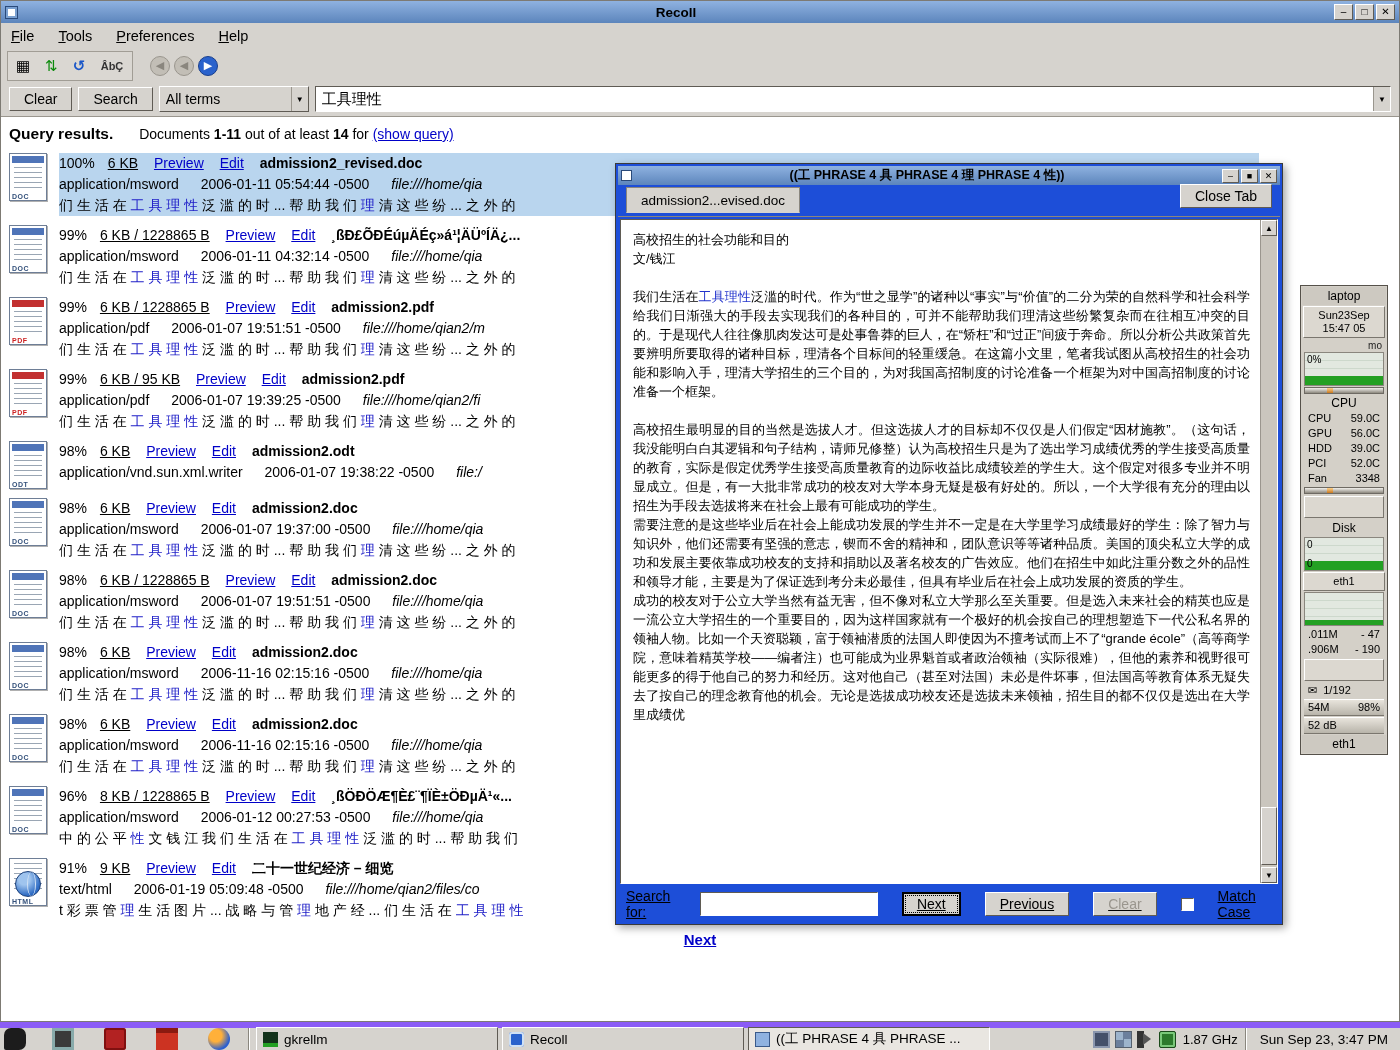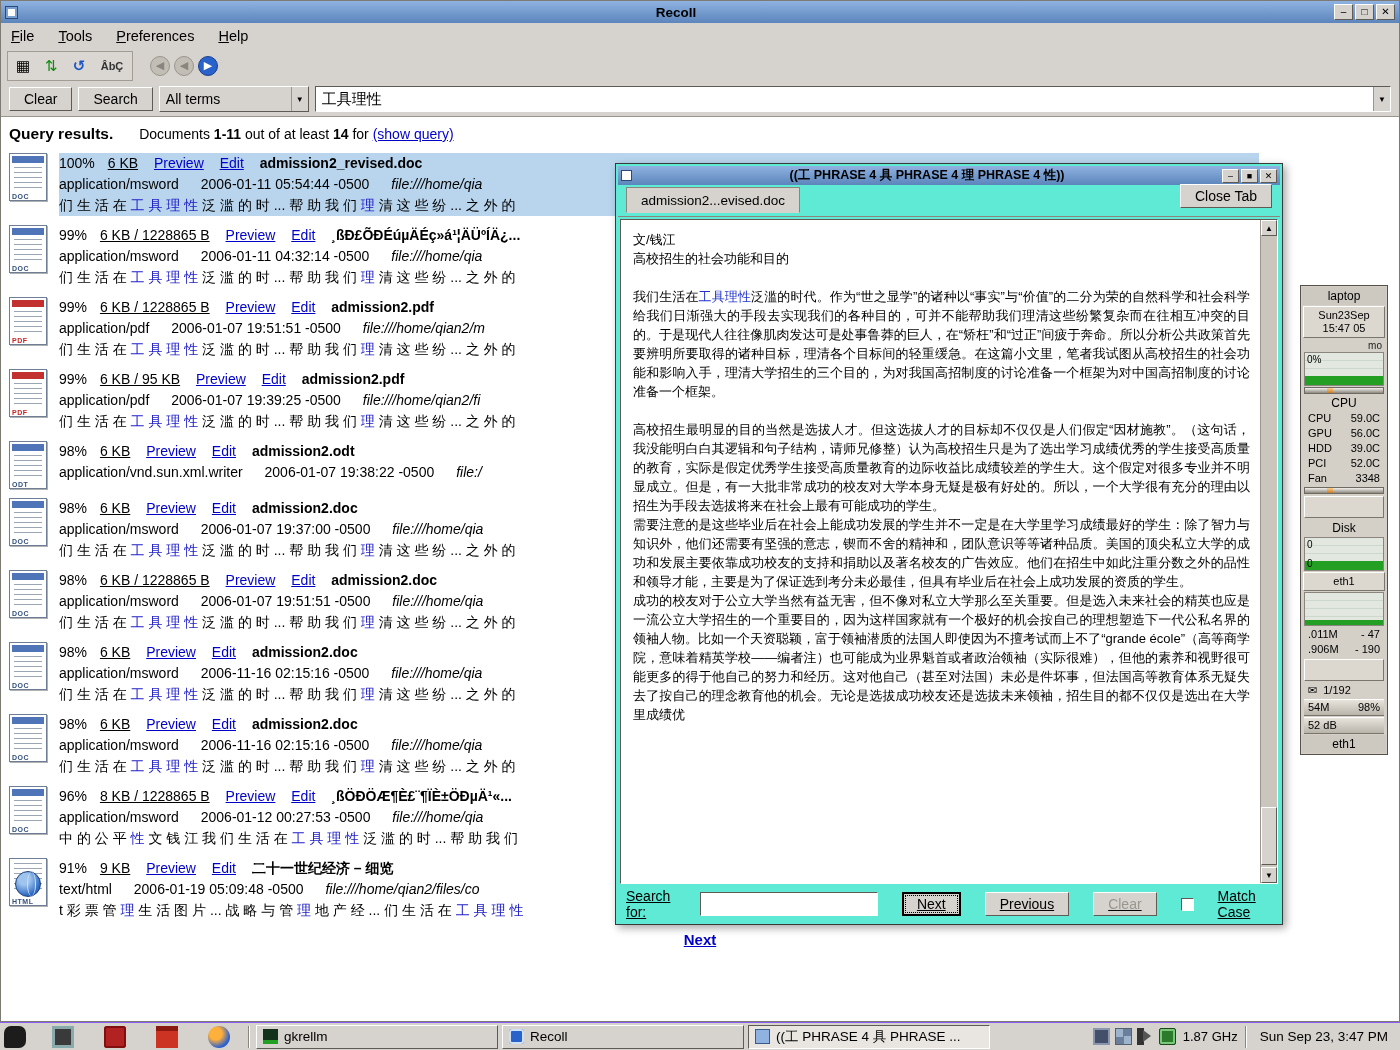--- a/index.html
+++ b/index.html
@@ -57,21 +57,21 @@
   .file-icon .lines { position:absolute; left:4px; right:4px; top:13px; bottom:12px; background:repeating-linear-gradient(180deg,#9aa6b4 0 1px,transparent 1px 5px); }
   .file-icon .tag { position:absolute; bottom:0; left:2px; font-size:7px; font-weight:bold; color:#33507a; letter-spacing:.5px; }
   .file-icon.icon-pdf .band { background:#c23030; }
   .file-icon.icon-pdf .tag { color:#c22; }
   .file-icon.icon-html .lines { top:4px; }
   .file-icon.icon-html .globe { position:absolute; left:5px; top:12px; width:26px; height:26px; border-radius:50%; background:radial-gradient(circle at 35% 30%,#9fc4ee 0 25%,#2f6cc4 70%); border:1px solid #1a3f7a; }
   .file-icon.icon-html .globe::before { content:""; position:absolute; left:45%; top:0; bottom:0; width:30%; border-left:1px solid #cfe0f4; border-right:1px solid #cfe0f4; border-radius:50%; }
   .next-link { display:block; text-align:center; font-weight:bold; font-size:15px; margin-top:10px; }
 
   
-  .preview-window { position:absolute; left:615px; top:163px; width:668px; height:762px; background:#5eead4; border:1px solid #3a3a3a; box-shadow:3px 3px 8px rgba(0,0,0,.35); display:flex; flex-direction:column; padding:2px; z-index:20; }
+  .preview-window { position:absolute; left:615px; top:163px; width:668px; height:762px; background:#1d4ed8; border:1px solid #3a3a3a; box-shadow:3px 3px 8px rgba(0,0,0,.35); display:flex; flex-direction:column; padding:2px; z-index:20; }
   .pv-titlebar { height:19px; background:linear-gradient(180deg,#8fb2e0 0%,#5c85bc 100%); display:flex; align-items:center; padding:0 3px; flex:none; }
   .pv-titlebar .app-icon { width:11px; height:11px; background:#fff; border:1px solid #2a4a7a; flex:none; }
   .pv-titlebar .title { flex:1; text-align:center; font-weight:bold; font-size:12.5px; }
   .pv-titlebar .wbtn { width:17px; height:14px; font-size:9px; line-height:12px; }
   .pv-tabrow { height:32px; display:flex; align-items:flex-end; padding:4px 8px; border-bottom:1px solid #8a867e; flex:none; }
   .pv-tab { padding:5px 14px 4px; background:#d6d3ce; border:1px solid #8a867e; border-bottom:1px solid #d6d3ce; margin-bottom:-1px; font-size:13.5px; cursor:pointer; }
   .pv-close-tab { margin-left:auto; margin-bottom:4px; }
   .pv-textwrap { flex:1; margin:2px; position:relative; border-top:1px solid #5f5b54; border-left:1px solid #5f5b54; border-right:1px solid #fff; border-bottom:1px solid #fff; background:#fff; overflow:hidden; }
   .pv-text { position:absolute; left:0; right:17px; top:0; bottom:0; padding:10px 10px 0 12px; font-size:13px; line-height:19px; overflow:hidden; text-align:justify; }
   .pv-par { margin:0; }
@@ -101,21 +101,21 @@
   .gk-krell { height:7px; margin:1px 2px; background:linear-gradient(180deg,#f2f0ec,#8c887e); border:1px solid #6e6a63; position:relative; }
   .gk-krell::after { content:""; position:absolute; left:28%; top:0; bottom:0; width:6px; background:linear-gradient(180deg,#ffd28a,#c87820); }
   .gk-title { text-align:center; font-size:12px; padding:1px 0; }
   .gk-sensor, .gk-row { display:flex; justify-content:space-between; padding:0 6px; line-height:15px; }
   .gk-spacer { height:22px; margin:2px; background:#dcd8d0; border-top:1px solid #fff; border-left:1px solid #fff; border-right:1px solid #7a766e; border-bottom:1px solid #7a766e; }
   .gk-row.mail { justify-content:flex-start; gap:6px; align-items:center; }
   .gk-row.mem, .gk-row.vol { background:linear-gradient(180deg,#e8e4dc,#b8b4aa); border-top:1px solid #fff; border-bottom:1px solid #7a766e; margin:1px 2px; padding:0 4px; }
   .mail-glyph { font-size:11px; }
 
   
-  .taskbar { position:absolute; left:0; right:0; bottom:0; height:28px; background:#d6d3ce; border-top:1px solid #8b5cf6; display:flex; align-items:center; padding:0 4px; gap:6px; z-index:40; }
+  .taskbar { position:absolute; left:0; right:0; bottom:0; height:28px; background:#d6d3ce; border-top:6px solid #8b5cf6; display:flex; align-items:center; padding:0 4px; gap:6px; z-index:40; }
   .launcher { width:22px; height:22px; flex:none; cursor:pointer; margin-right:30px; position:relative; }
   .launcher.menu-icon { background:#1c1c1c; border-radius:7px 7px 7px 2px; margin-right:26px; }
   .launcher.display-icon { background:#3a3a3a; box-shadow:inset 0 0 0 3px #8aa; }
   .launcher.media-player-icon { background:#b22222; border-radius:3px; box-shadow:inset 0 0 0 2px #801010; }
   .launcher.toolbox-icon { background:#cc3322; border-top:5px solid #8a1a10; }
   .launcher.browser-icon { border-radius:50%; background:radial-gradient(circle at 35% 35%,#ffb03a 0 30%,#2a5fd0 70%); margin-right:12px; }
   .tb-sep { width:2px; height:22px; border-left:1px solid #8a867e; border-right:1px solid #fff; flex:none; }
   .task-btn { width:242px; height:24px; display:flex; align-items:center; gap:6px; padding:0 6px; font-size:13.5px; background:#d6d3ce; border-top:1px solid #fff; border-left:1px solid #fff; border-right:1px solid #5f5b54; border-bottom:1px solid #5f5b54; cursor:pointer; overflow:hidden; white-space:nowrap; }
   .task-btn.active { background:#e9e6e1; border-top:1px solid #5f5b54; border-left:1px solid #5f5b54; border-right:1px solid #fff; border-bottom:1px solid #fff; }
   .task-ico { width:15px; height:15px; flex:none; }
@@ -458,22 +458,22 @@
       <span class="wbtn">■</span>
       <span class="wbtn">✕</span>
     </span>
   </div>
   <div class="pv-tabrow">
     <div class="pv-tab">admission2...evised.doc</div>
     <button class="btn pv-close-tab">Close Tab</button>
   </div>
   <div class="pv-textwrap">
     <div class="pv-text">
+        <div class="pv-par"><span>高校招生的社会功能和目的</span></div>
         <div class="pv-par"><span>文/钱江</span></div>
-        <div class="pv-par"><span>高校招生的社会功能和目的</span></div>
         <div class="pv-blank"></div>
         <div class="pv-par"><span>我们生活在</span><span class="term-hl">工具理性</span><span>泛滥的时代。作为“世之显学”的诸种以“事实”与“价值”的二分为荣的自然科学和社会科学给我们日渐强大的手段去实现我们的各种目的，可并不能帮助我们理清这些纷繁复杂而在往相互冲突的目的。于是现代人往往像肌肉发达可是处事鲁莽的巨人，在“矫枉”和“过正”间疲于奔命。所以分析公共政策首先要辨明所要取得的诸种目标，理清各个目标间的轻重缓急。在这篇小文里，笔者我试图从高校招生的社会功能和影响入手，理清大学招生的三个目的，为对我国高招制度的讨论准备一个框架为对中国高招制度的讨论准备一个框架。</span></div>
         <div class="pv-blank"></div>
         <div class="pv-par"><span>高校招生最明显的目的当然是选拔人才。但这选拔人才的目标却不仅仅是人们假定“因材施教”。（这句话，我没能明白白其逻辑和句子结构，请师兄修整）认为高校招生只是为了选出学习成绩优秀的学生接受高质量的教育，实际是假定优秀学生接受高质量教育的边际收益比成绩较差的学生大。这个假定对很多专业并不明显成立。但是，有一大批非常成功的校友对大学本身无疑是极有好处的。所以，一个大学很有充分的理由以招生为手段去选拔将来在社会上最有可能成功的学生。</span></div>
         <div class="pv-par"><span>需要注意的是这些毕业后在社会上能成功发展的学生并不一定是在大学里学习成绩最好的学生：除了智力与知识外，他们还需要有坚强的意志，锲而不舍的精神和，团队意识等等诸种品质。美国的顶尖私立大学的成功和发展主要依靠成功校友的支持和捐助以及著名校友的广告效应。他们在招生中如此注重分数之外的品性和领导才能，主要是为了保证选到考分未必最佳，但具有毕业后在社会上成功发展的资质的学生。</span></div>
         <div class="pv-par"><span>成功的校友对于公立大学当然有益无害，但不像对私立大学那么至关重要。但是选入未来社会的精英也应是一流公立大学招生的一个重要目的，因为这样国家就有一个极好的机会按自己的理想塑造下一代公私名界的领袖人物。比如一个天资聪颖，富于领袖潜质的法国人即使因为不擅考试而上不了“grande école”（高等商学院，意味着精英学校——编者注）也可能成为业界魁首或者政治领袖（实际很难），但他的素养和视野很可能更多的得于他自己的努力和经历。这对他自己（甚至对法国）未必是件坏事，但法国高等教育体系无疑失去了按自己的理念教育他的机会。无论是选拔成功校友还是选拔未来领袖，招生目的都不仅仅是选出在大学里成绩优</span></div>
       </div>
     <div class="pv-scrollbar">
       <div class="sb-btn sb-up">▲</div>
       <div class="sb-thumb"></div>

